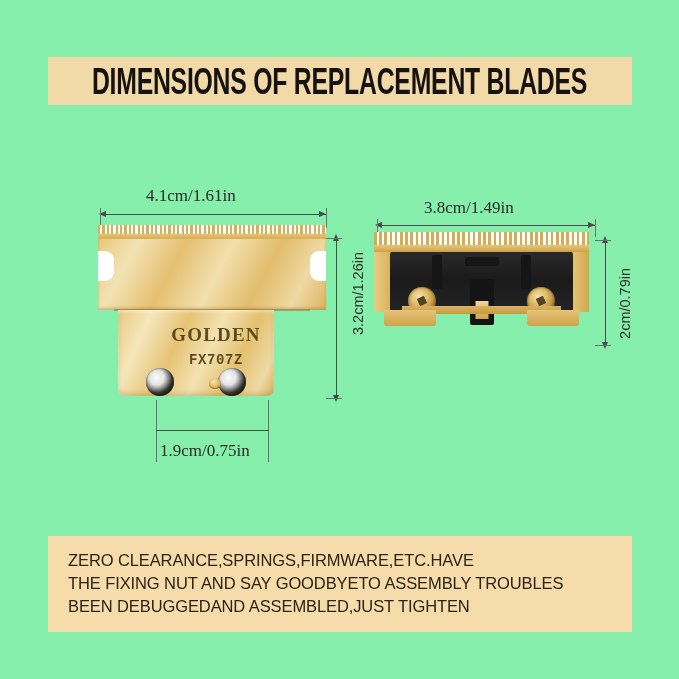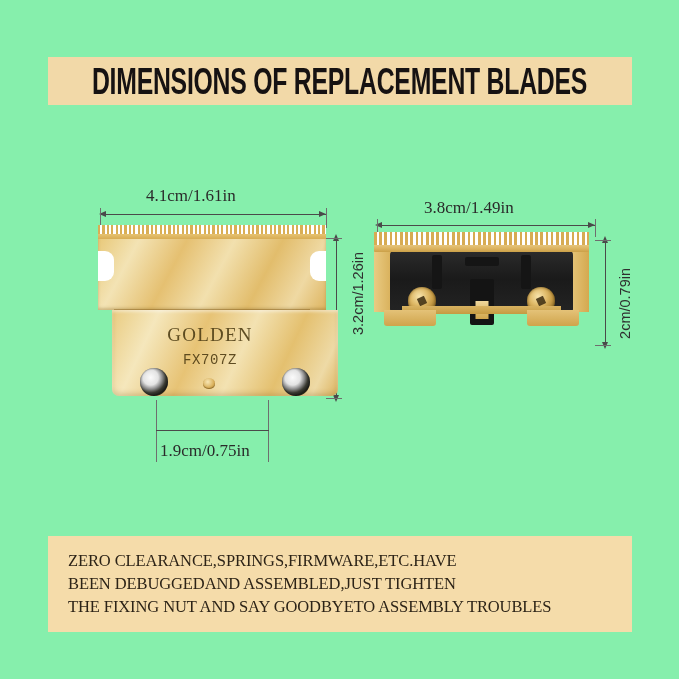--- a/index.html
+++ b/index.html
@@ -54,21 +54,21 @@
     height: 96px;
     background: #f5dcaa;
   }
   .footer-lines {
     position: absolute;
     left: 20px;
     top: 13px;
     right: 8px;
   }
   .footer-line {
-    font-family: Liberation Serif, serif;
+    font-family: Liberation Sans, sans-serif;
     font-size: 16.5px;
     line-height: 23px;
     color: #2c2317;
     white-space: nowrap;
     letter-spacing: -0.1px;
   }
 
   
   .dim-label {
     position: absolute;
@@ -160,27 +160,28 @@
     height: 30px;
     background: #ffffff;
     border-radius: 0 9px 9px 0;
   }
   .bl-notch.right {
     border-radius: 9px 0 0 9px;
   }
   
   .bl-lower {
     position: absolute;
-    left: 14px;
+    left: 20px;
     top: 85px;
-    width: 226px;
+    width: 156px;
     height: 86px;
     background: linear-gradient(115deg,#e9cb80 0%,#f5e7bc 18%,#e7c375 38%,#f3e2b2 56%,#e4c06f 74%,#eedaa6 90%,#dcb35e 100%);
     border-radius: 0 0 7px 7px;
     box-shadow: inset 0 2px 3px rgba(255,255,255,.45), inset 0 -3px 5px rgba(120,85,20,.22);
+    font-weight: bold;
   }
   
   .bl-seam {
     position: absolute;
     left: 16px;
     top: 84px;
     width: 196px;
     height: 2px;
     background: rgba(140,100,30,.45);
   }
@@ -430,18 +431,18 @@
     <div class="br-lower-lip"></div>
     <div class="br-foot" style="left:10px; width:52px;"></div>
     <div class="br-foot" style="right:10px; width:52px;"></div>
     <div class="br-teeth-bar"></div>
     <div class="br-teeth"></div>
   </div>
 
   <div class="footer-banner">
     <div class="footer-lines">
       <div class="footer-line">ZERO CLEARANCE,SPRINGS,FIRMWARE,ETC.HAVE</div>
+      <div class="footer-line">THE FIXING NUT AND SAY GOODBYETO ASSEMBLY TROUBLES</div>
       <div class="footer-line">BEEN DEBUGGEDAND ASSEMBLED,JUST TIGHTEN</div>
-      <div class="footer-line">THE FIXING NUT AND SAY GOODBYETO ASSEMBLY TROUBLES</div>
     </div>
   </div>
 
 </div>
 
 </body></html>

